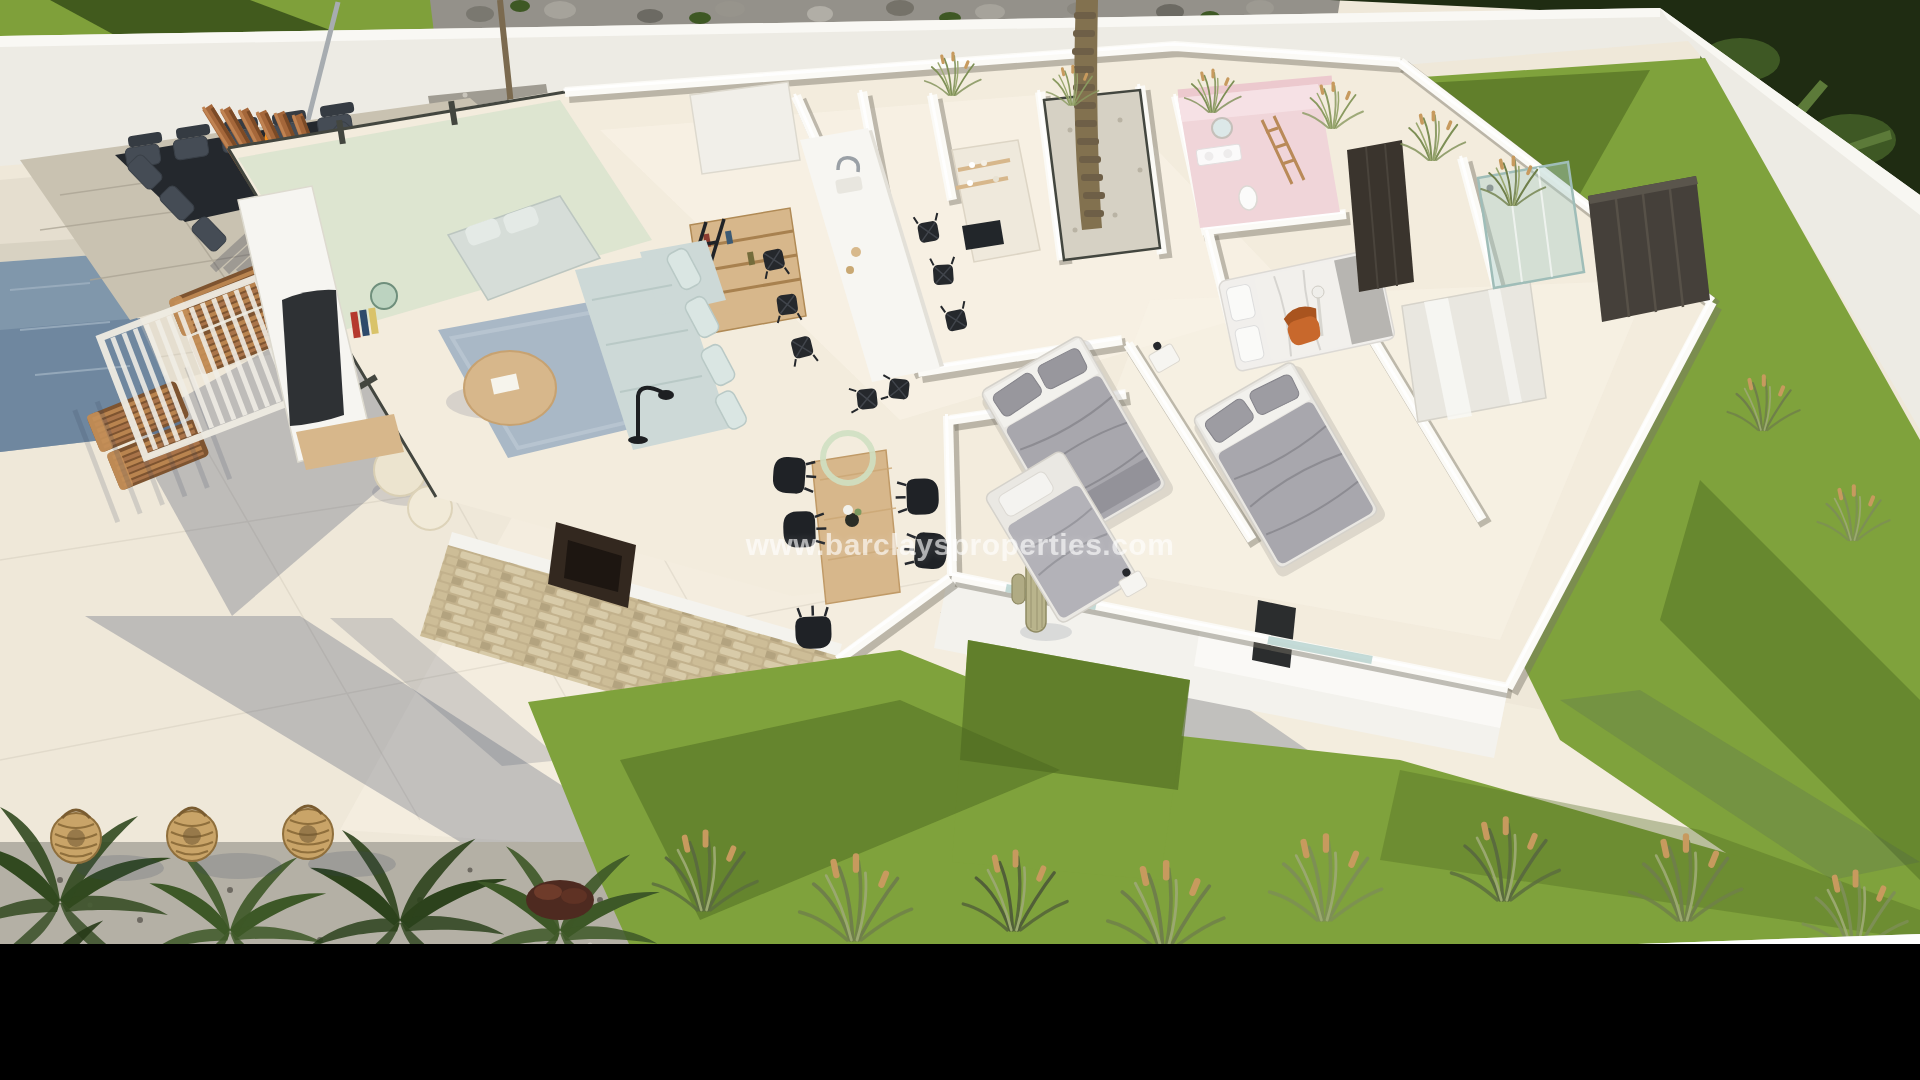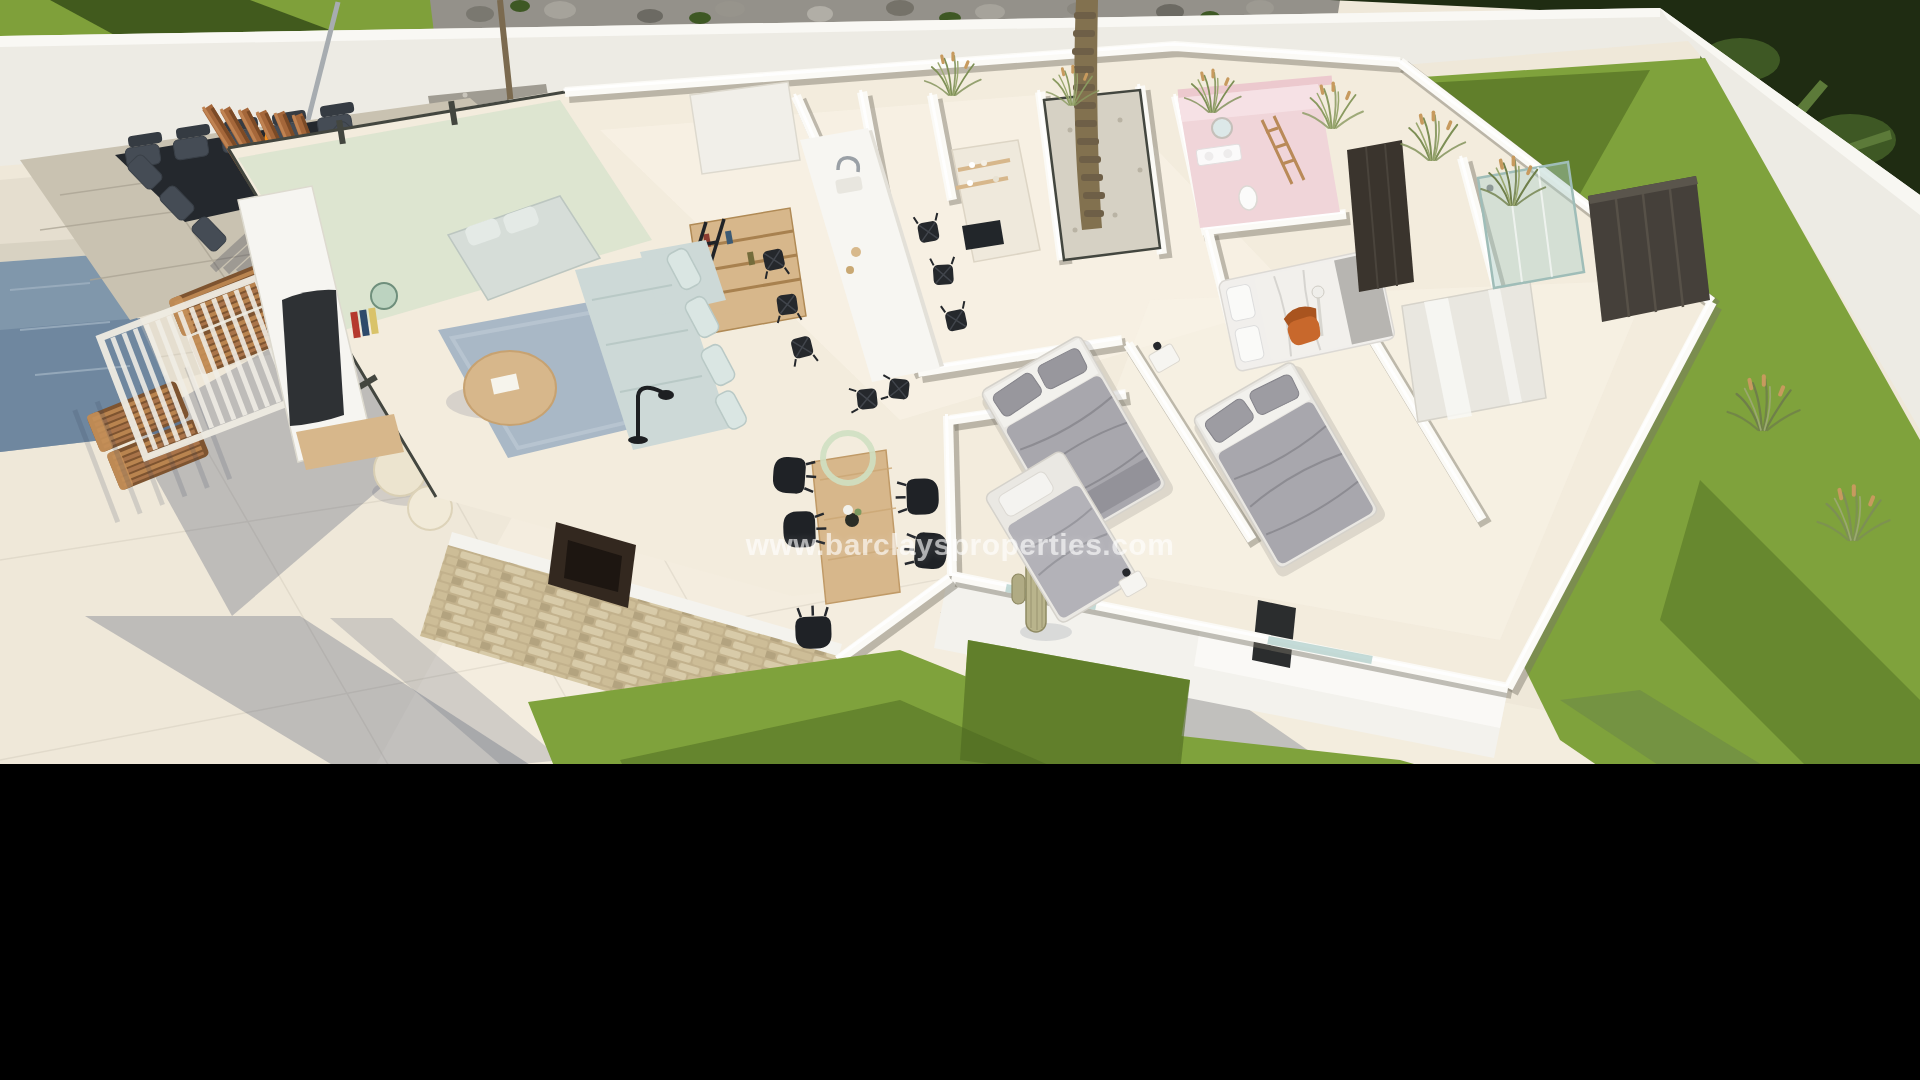--- a/index.html
+++ b/index.html
@@ -1,16 +1,16 @@
 <!DOCTYPE html>
 <html style="--terrace: #efe8d9; --terrace_light: #f7f1e4; --terrace_shade: #ded7c8; --wall_face: #edebe4; --wall_top: #f9f8f4; --wall_shade: #d6d3ca; --floor: #f3ecdd; --floor_light: #faf4e8; --lawn: #7fa23c; --lawn_shade: #4c681f; --foliage_dark: #1f2c12; --foliage_mid: #3e5824; --pool: #8097ab; --pool_deep: #68809a; --stone_deck: #c9c2b1; --pit: #24282d; --sofa_dark: #454c55; --fire: #f29022; --corten: #a5673a; --corten_dark: #7b4a26; --wood_light: #d7b78b; --wood: #b98a58; --glass: #cfe2cc; --frame_dark: #43463f; --rug: #a9b8c6; --sofa_blue: #cdd9d7; --black_furniture: #212428; --bed_grey: #a8a7ad; --bed_white: #f1efec; --pink: #f0d5d9; --orange_chair: #c8682c; --stone_a: #d8cba9; --stone_b: #c2b18c; --gravel: #b4b0a5; --band_white: #f4f3ef; --band_dark: #151517; --shadow: rgba(60,70,98,0.27); --grass_olive: #6f7f4a; --seed_tan: #c79a5e; --rattan: #c9a468; --watermark_color: rgba(255,255,255,0.62);"><head>
 <meta charset="utf-8">
 <style>
   html,body{margin:0;padding:0;background:#000;}
-  .stage{position:relative;width:1920px;height:764px;overflow:hidden;
+  .stage{position:relative;width:1920px;height:944px;overflow:hidden;
          background:var(--terrace,#efe8d9);font-family:"Liberation Sans",sans-serif;}
   .stage svg{position:absolute;left:0;top:0;}
   .watermark{position:absolute;left:50%;top:545px;transform:translate(-50%,-50%);
     font-family:"Liberation Sans",sans-serif;font-weight:bold;font-size:30px;
     letter-spacing:.5px;color:var(--watermark_color,rgba(255,255,255,.62));
     text-shadow:0 0 8px rgba(255,255,255,.18);white-space:nowrap;pointer-events:none;}
 </style>
 </head>
 <body>
 

